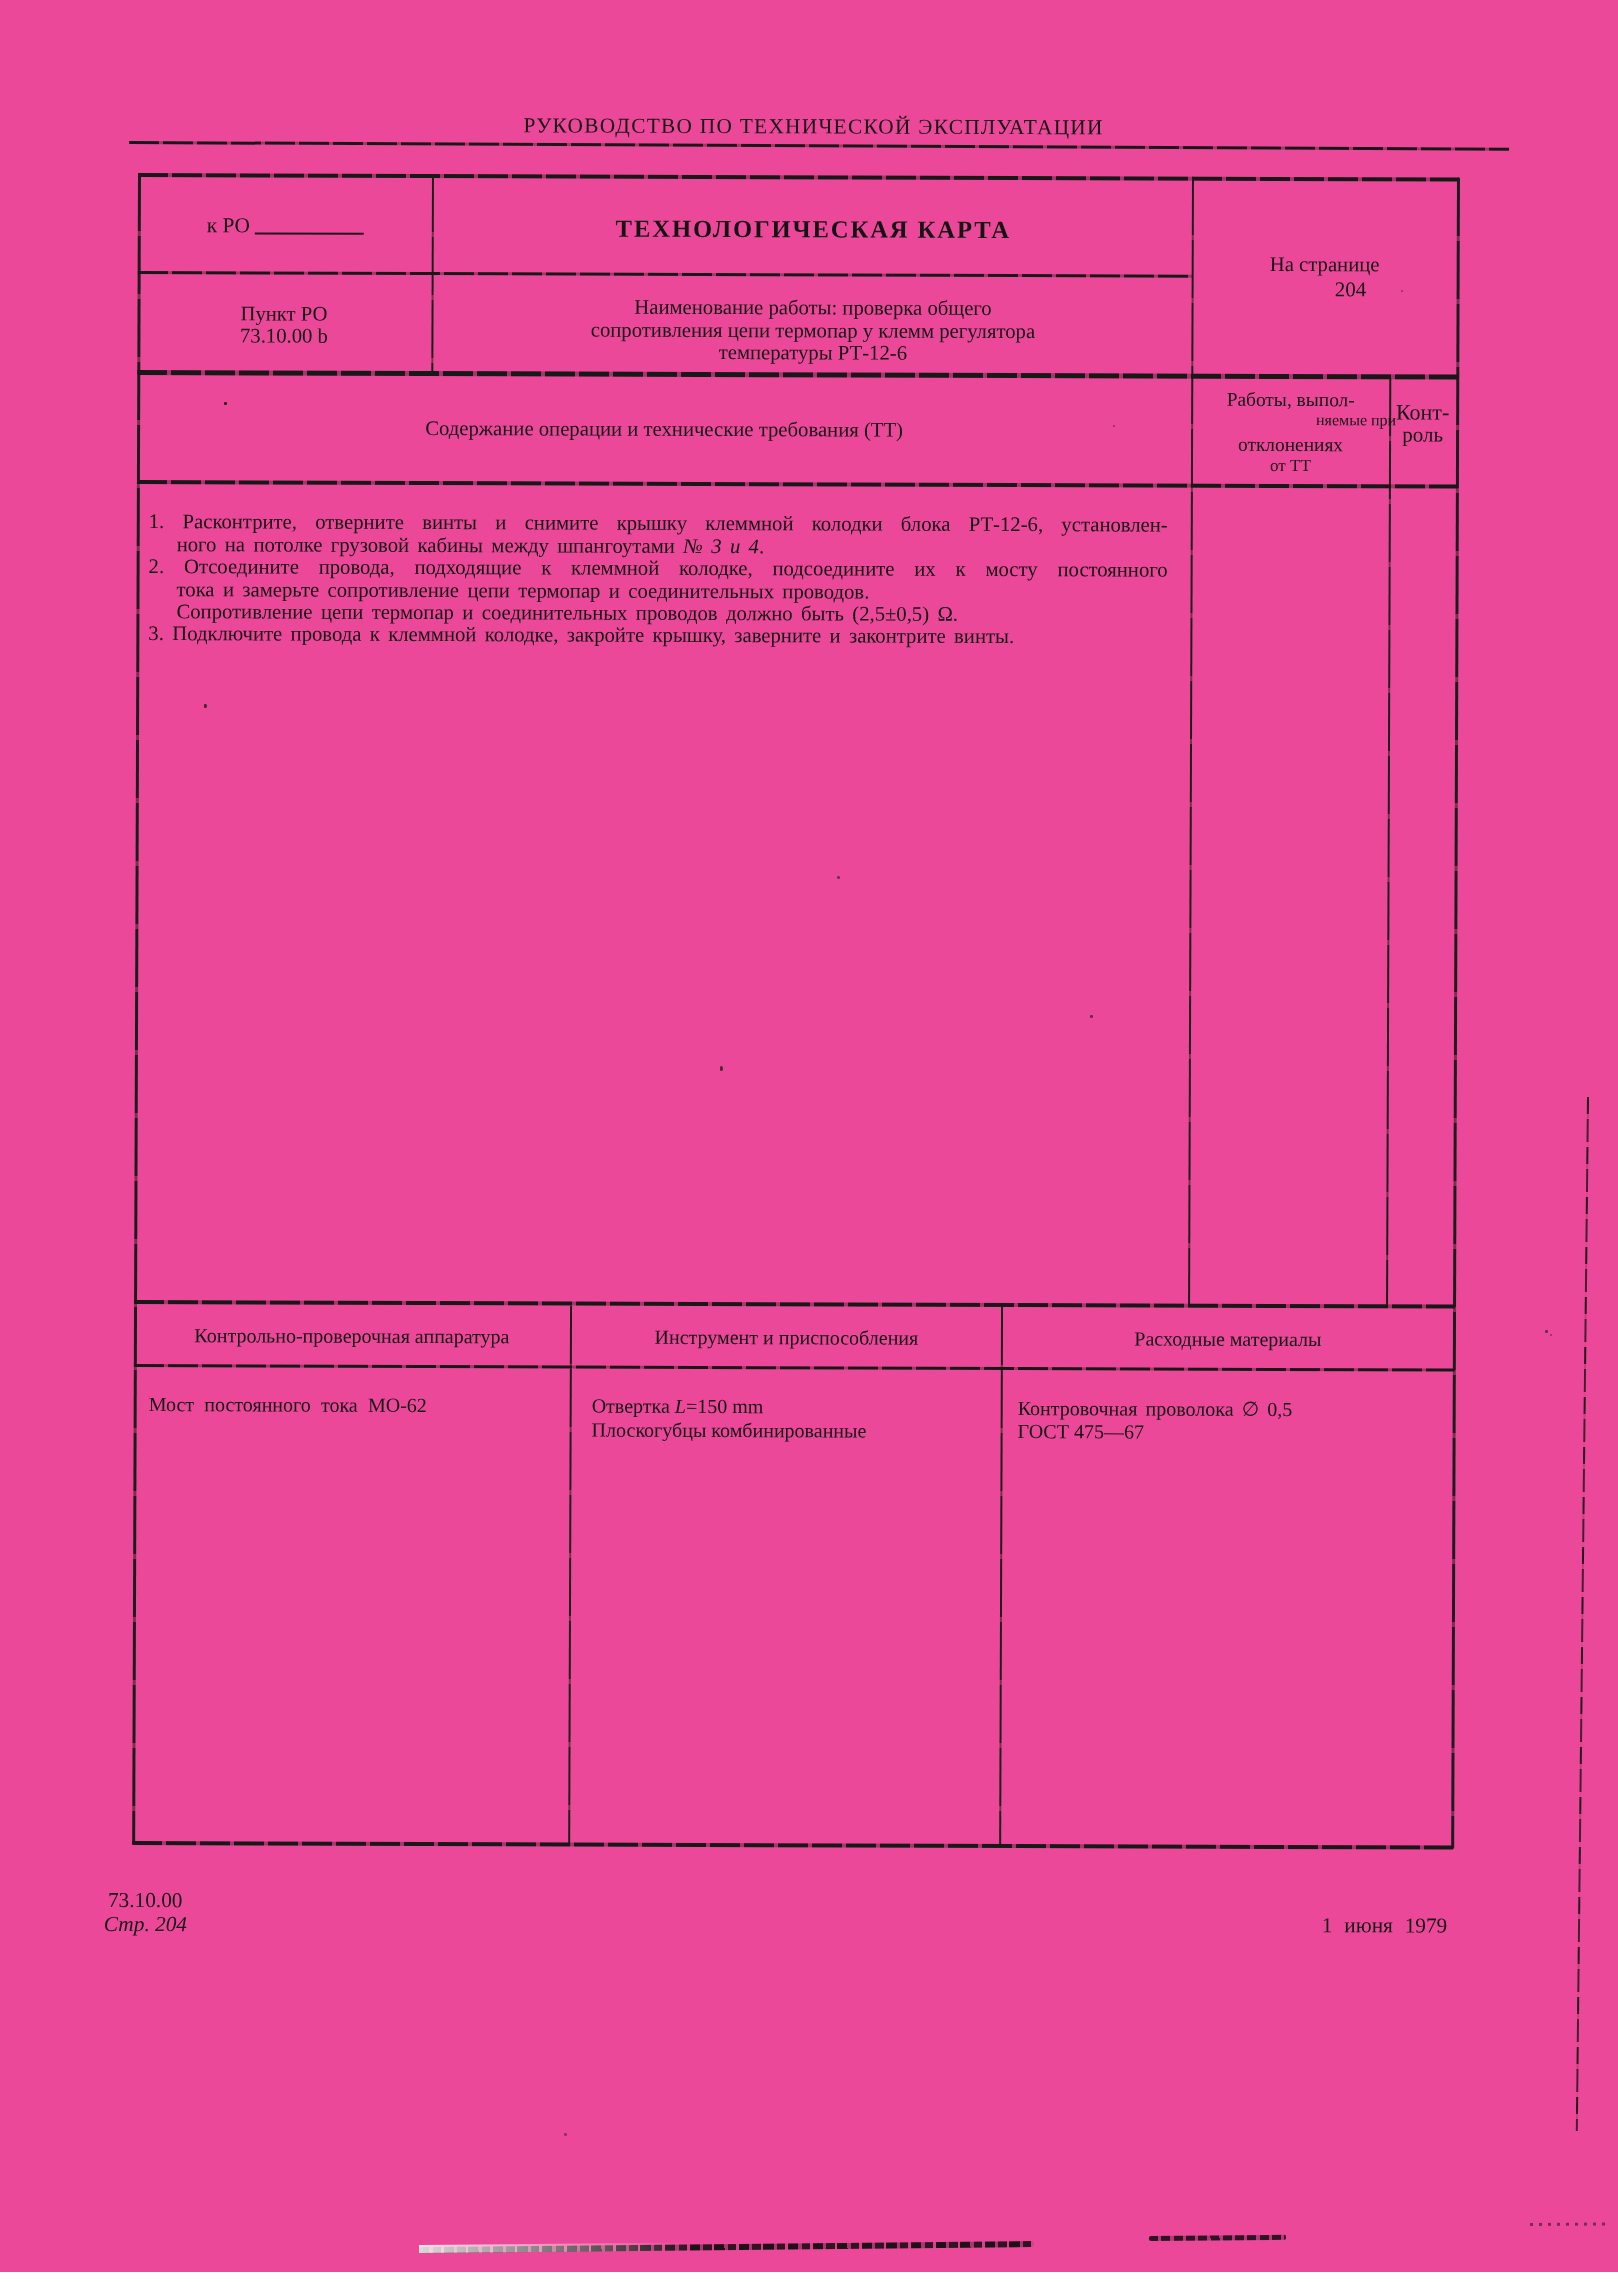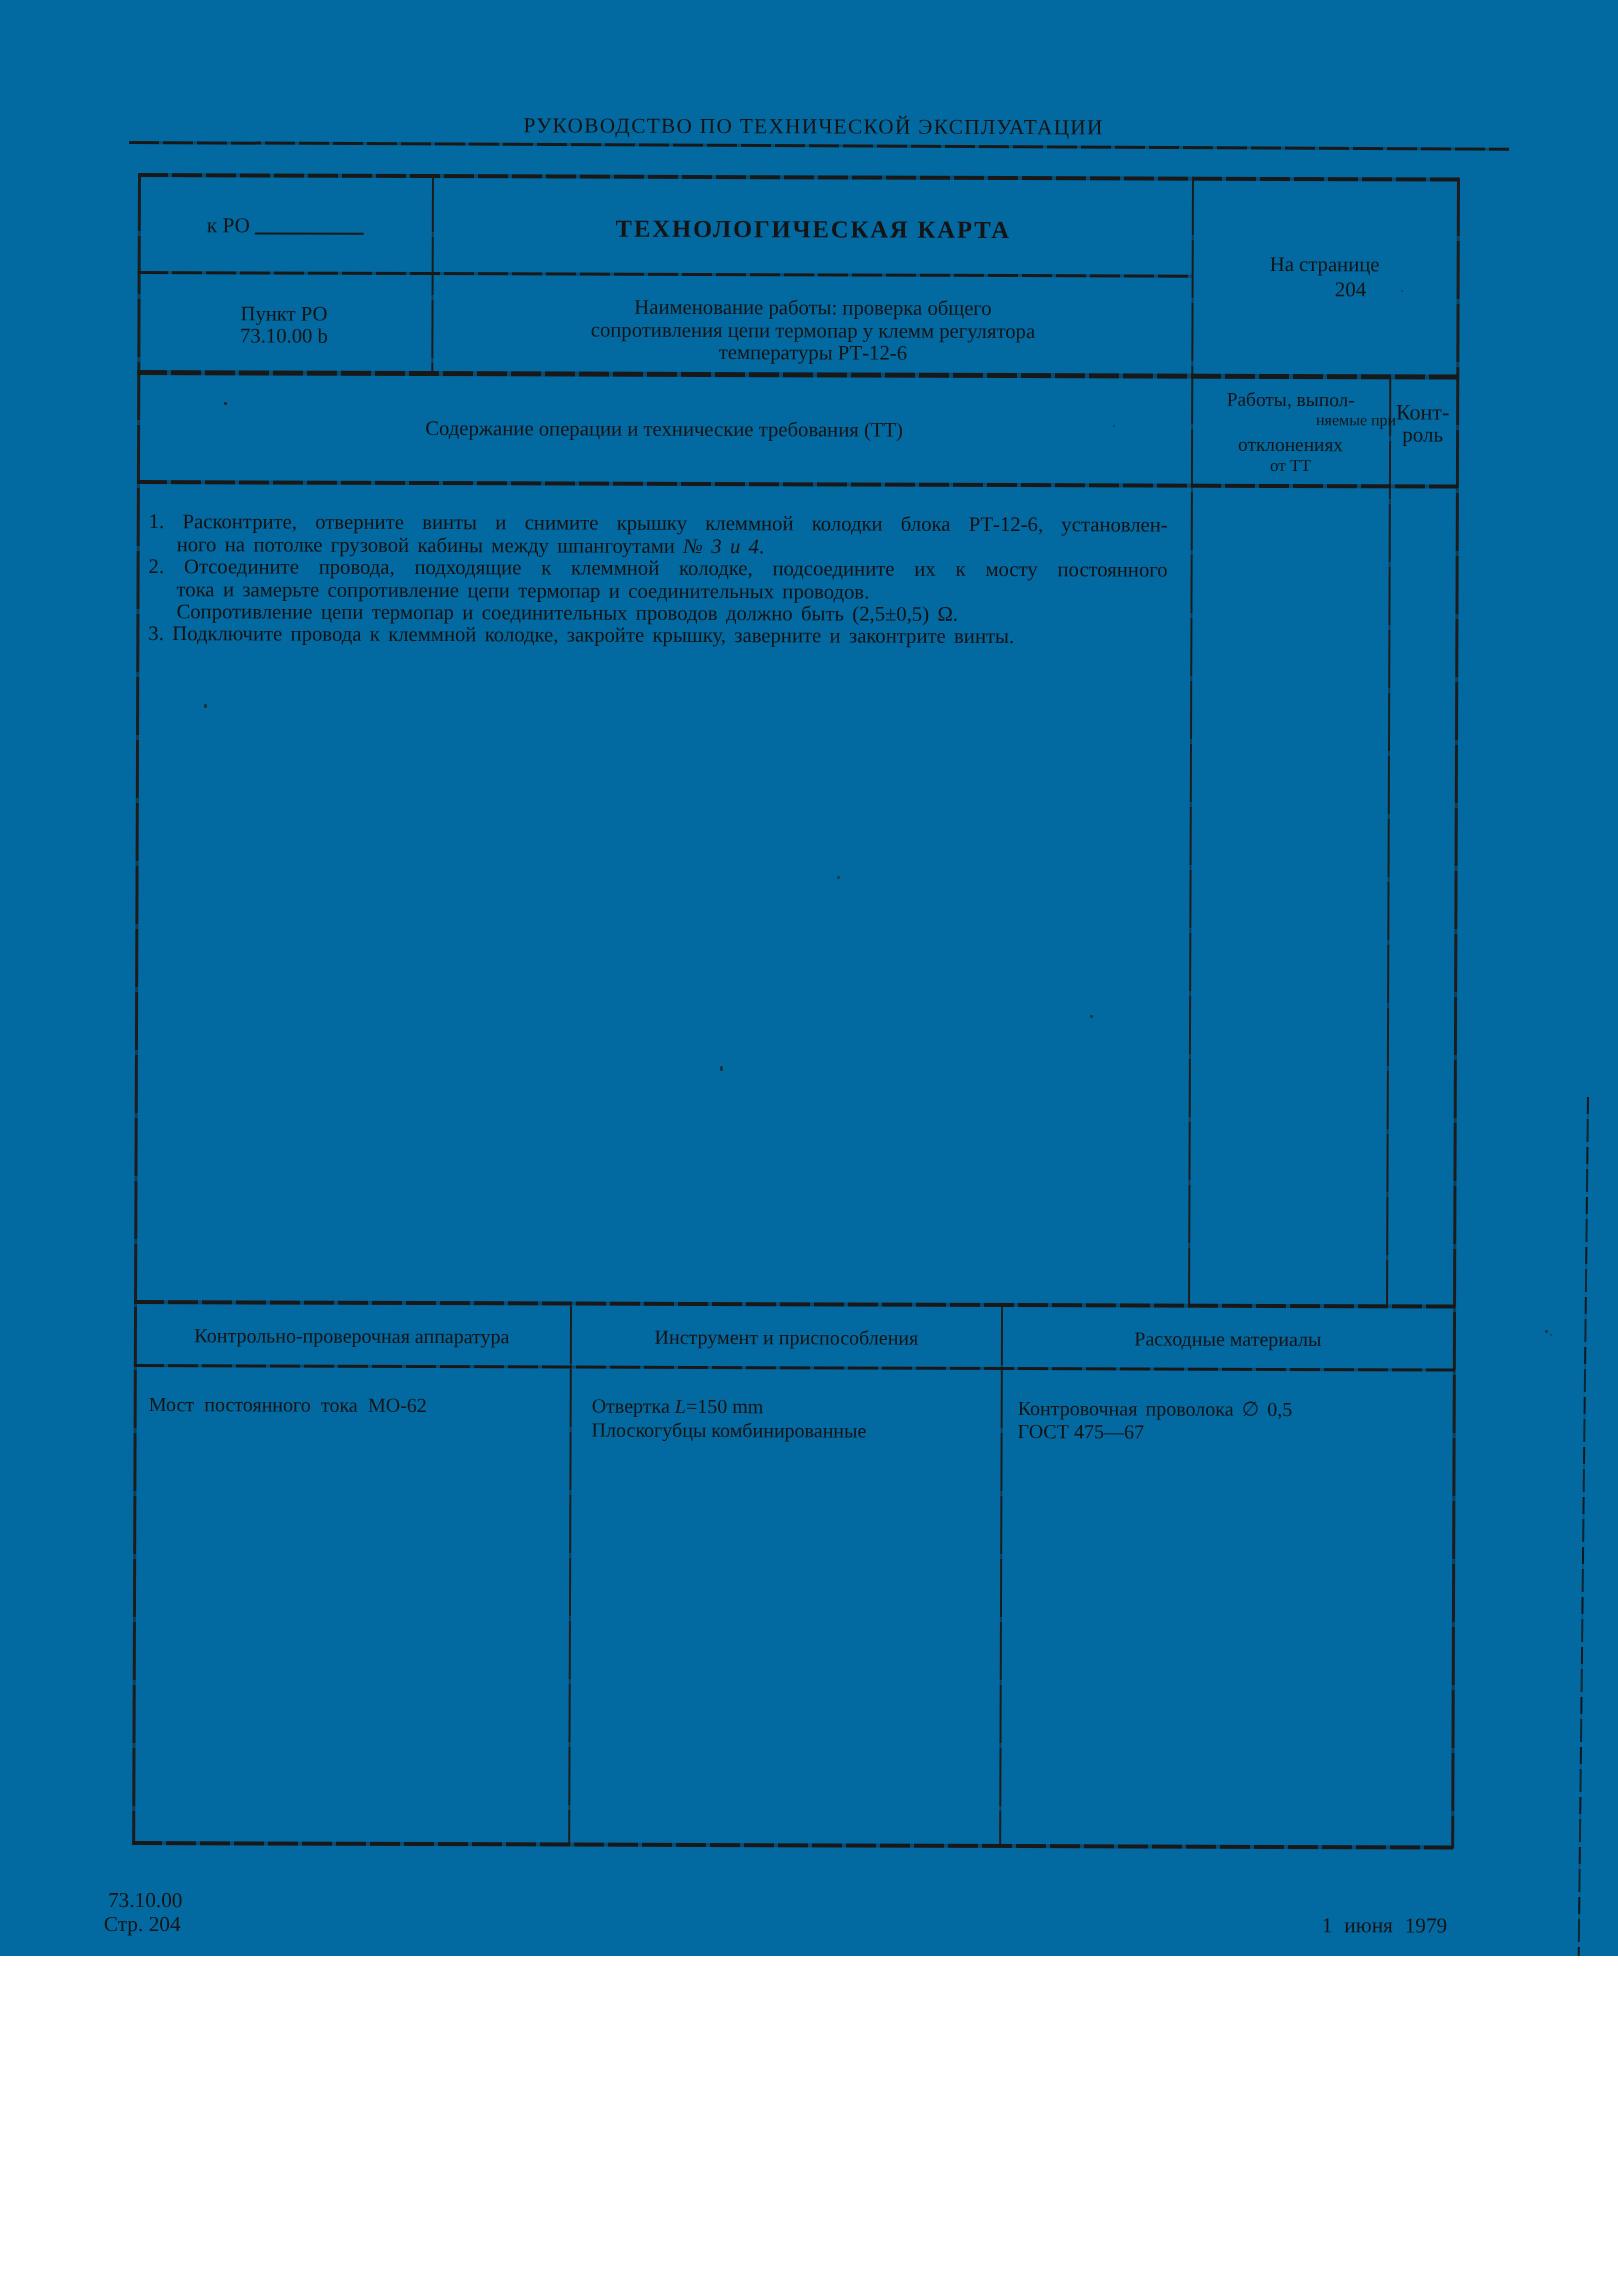--- a/index.html
+++ b/index.html
@@ -1,17 +1,17 @@
 <!DOCTYPE html>
 <html style="font-size:10.3px"><head>
 <meta charset="utf-8">
 <style>
   html,body{margin:0;padding:0;background:#ffffff;}
   #page{
-    position:relative;width:1619px;height:1956px;background:#0369a1;overflow:hidden;
+    position:relative;width:1619px;height:2272px;background:#ec4899;overflow:hidden;
     font-family:"Liberation Serif","DejaVu Serif",serif;color:#141414;
   }
   #content{position:absolute;left:0;top:0;width:100%;height:100%;
     transform:rotate(0.2deg);transform-origin:138px 173px;}
   .t{position:absolute;white-space:nowrap;}
   .hl{position:absolute;background:repeating-linear-gradient(90deg,#181818 0 30px,rgba(24,24,24,.35) 30px 34px);}
   .vl{position:absolute;background:repeating-linear-gradient(180deg,#1c1c1c 0 58px,rgba(28,28,28,.55) 58px 63px);}
   .center{text-align:center;}
   .body-line{position:absolute;left:150px;width:1019px;height:22.6px;font-size:20.7px;line-height:22.6px;color:#121212;}
   .just{text-align:justify;text-align-last:justify;}
@@ -91,21 +91,21 @@
 
     <div class="t" style="left:596px;top:1393px;font-size:20px;">
       <span>Отвертка </span><i>L</i><span>=150 mm</span>
     </div>
     <div class="t" style="left:596px;top:1417px;font-size:20px;">Плоскогубцы комбинированные</div>
 
     <div class="t" style="left:1022px;top:1393px;font-size:20px;word-spacing:3.2px;">Контровочная проволока ∅ 0,5</div>
     <div class="t" style="left:1022px;top:1417px;font-size:20px;">ГОСТ 475—67</div>
 
     <div class="t" style="left:114px;top:1888px;font-size:21.3px;">73.10.00</div>
-    <div class="t" style="left:110px;top:1912px;font-size:21.3px;">Стр. 204</div>
+    <div class="t" style="left:110px;top:1912px;font-size:21.3px;font-style:italic;">Стр. 204</div>
     <div class="t" style="left:1328px;top:1909px;font-size:21.3px;word-spacing:6.5px;">1 июня 1979</div>
   </div>
 
   <div style="position:absolute;left:1587px;top:1097px;width:1.9px;height:1034px;transform:rotate(0.62deg);transform-origin:top left;
               background:repeating-linear-gradient(180deg,rgba(15,15,15,.9) 0 17px,rgba(15,15,15,.18) 17px 22px,rgba(15,15,15,.75) 22px 45px,rgba(15,15,15,.05) 45px 50px);"></div>
 
   <div class="smear" style="left:419px;top:2247px;width:615px;height:5.8px;transform:rotate(-0.55deg);border-radius:2.6px;
               background:repeating-linear-gradient(90deg,rgba(12,12,12,.92) 0 10.3px,rgba(12,12,12,.3) 10.3px 13.6px,rgba(12,12,12,.85) 13.6px 22px,rgba(12,12,12,.1) 22px 24.6px);"></div>
   <div class="smear" style="left:419px;top:2245px;width:271px;height:8.4px;transform:rotate(-0.55deg);
               background:linear-gradient(90deg,rgba(252,252,249,.85),rgba(252,252,249,0));"></div>

